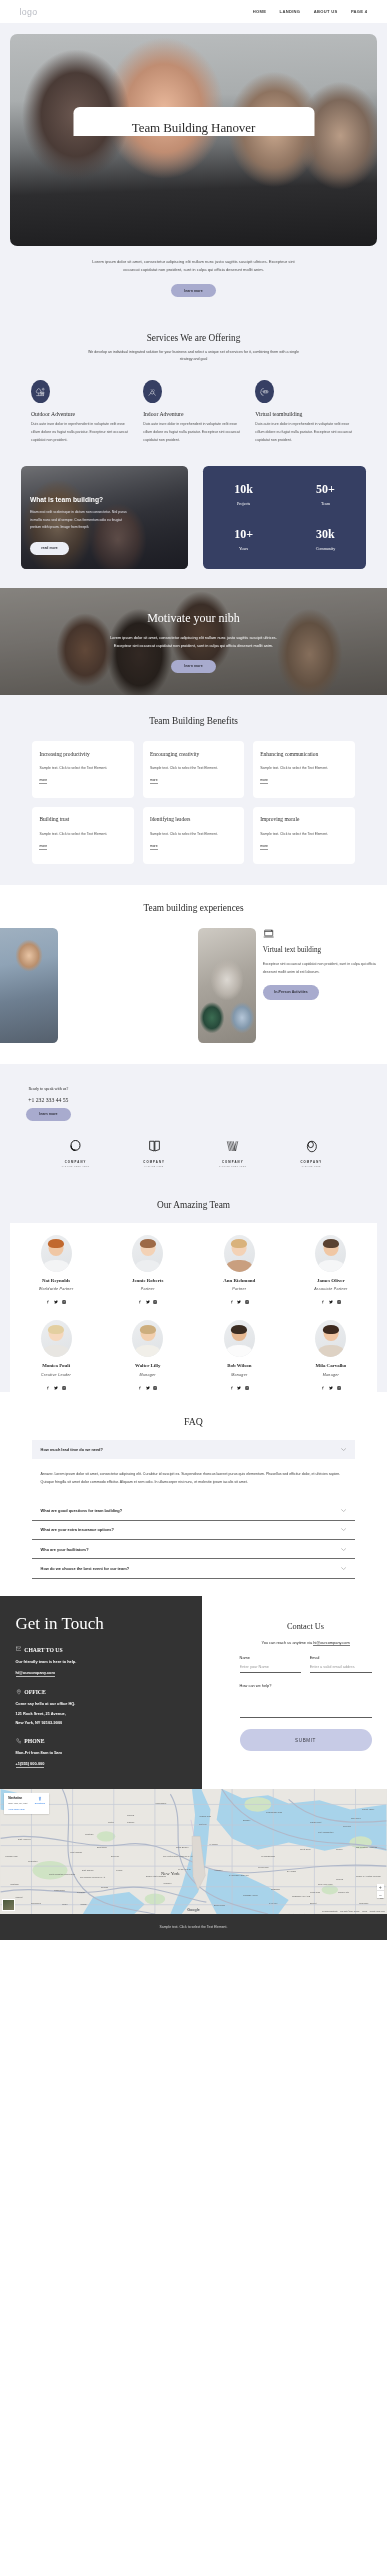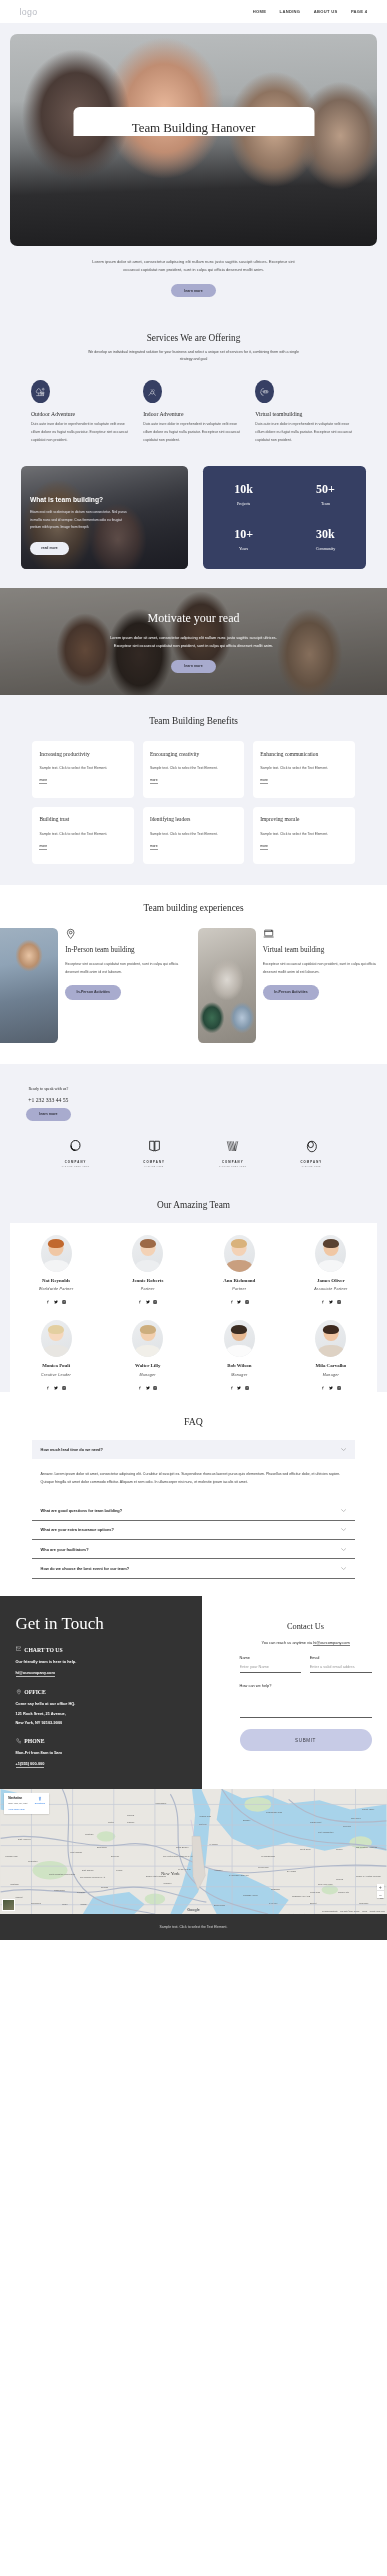--- a/index.html
+++ b/index.html
@@ -401,21 +401,21 @@
       </div>
       <div class="stat">
         <div class="num serif">30k</div>
         <div class="lbl serif">Community</div>
       </div>
     </div>
   </div>
 </div>
 
 <div class="motivate">
-  <h2 class="serif">Motivate your read</h2>
+  <h2 class="serif">Motivate your nibh</h2>
   <p>Lorem ipsum dolor sit amet, consectetur adipiscing elit nullam nunc justo sagittis suscipit ultrices. Excepteur sint occaecat cupidatat non proident, sunt in culpa qui officia deserunt mollit anim.</p>
   <button class="btn-pill">learn more</button>
 </div>
 
 <div class="sec grey" style="padding-top:20.7px;padding-bottom:20.7px">
   <div class="sec-title serif">Team Building Benefits</div>
   <div class="ben-grid">
     <div class="ben-card">
       <h3 class="serif">Increasing productivity</h3>
       <p>Sample text. Click to select the Text Element.</p>
@@ -447,44 +447,33 @@
       <a class="more" href="#">more</a>
     </div>
   </div>
 </div>
 
 <div class="sec white" style="padding-left:0;padding-right:0;padding-top:18.6px;padding-bottom:20.7px">
   <div class="sec-title serif">Team building experiences</div>
   <div class="exp-grid">
     <div class="exp">
       <div class="exp-img a"></div>
-      <div class="exp-body">
-        <div class="ico">
-          <svg viewBox="0 0 24 24" fill="none" stroke="currentColor" stroke-width="1.4">
-            <path d="M12 22s7-7.2 7-12.4A7 7 0 0 0 5 9.6C5 14.8 12 22 12 22z"></path>
-            <circle cx="12" cy="9.6" r="2.8"></circle>
-          </svg>
-        </div>
-        <h3 class="serif">In-Person team building</h3>
-        <p>Excepteur sint occaecat cupidatat non proident, sunt in culpa qui officia deserunt mollit anim id est laborum.</p>
-        <button class="btn-lav">In-Person Activities</button>
-      </div>
     </div>
     <div class="exp">
       <div class="exp-img b"></div>
       <div class="exp-body">
         <div class="ico">
           <svg viewBox="0 0 24 24" fill="none" stroke="currentColor" stroke-width="1.4">
             <rect x="3.5" y="4.5" width="17" height="12" rx="1"></rect>
             <path d="M3.5 7.3h17"></path>
               <circle cx="18.2" cy="5.9" r=".5" fill="currentColor"></circle>
             <path d="M1.5 19h21"></path>
           </svg>
         </div>
-        <h3 class="serif">Virtual team building</h3>
+        <h3 class="serif">Virtual text building</h3>
         <p>Excepteur sint occaecat cupidatat non proident, sunt in culpa qui officia deserunt mollit anim id est laborum.</p>
         <button class="btn-lav">In-Person Activities</button>
       </div>
     </div>
   </div>
 </div>
 
 <div class="sec grey" style="padding-top:20.7px;padding-bottom:15.5px">
   <div class="loved">
     <div class="loved-right">

